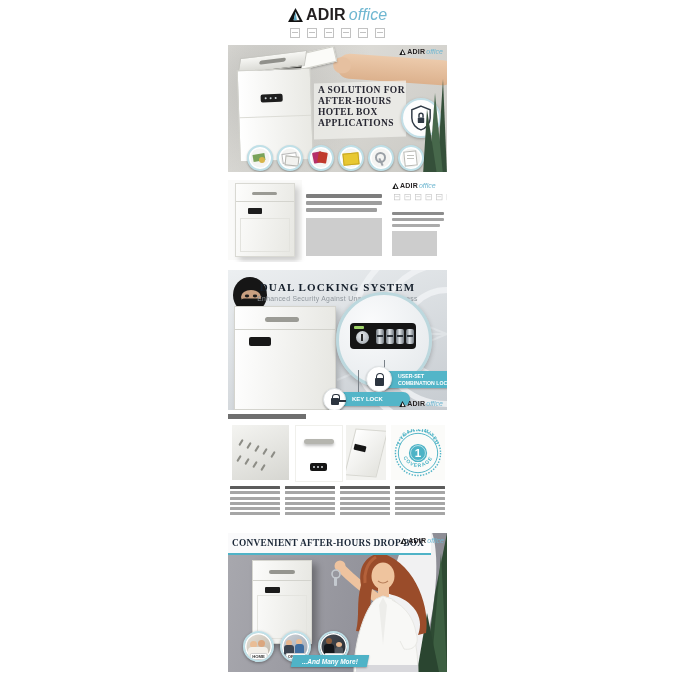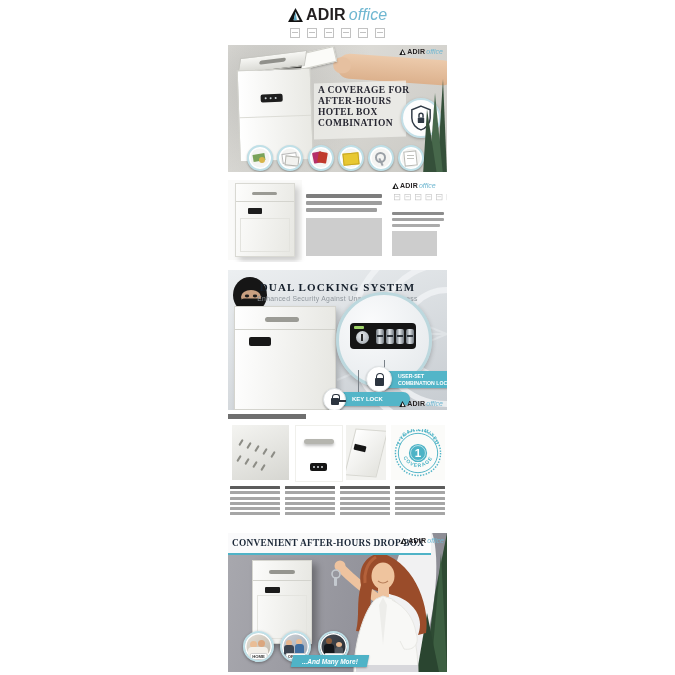--- a/index.html
+++ b/index.html
@@ -218,24 +218,24 @@
             <i style="left:4px"></i>
             <i style="left:9px"></i>
             <i style="left:14px"></i>
           </div>
         <div class="hb-seam"></div>
       </div>
     </div>
 
     <div class="abs hero-band"></div>
     <div class="abs hero-headline">
-      <div>A COVERAGE FOR</div>
+      <div>A SOLUTION FOR</div>
       <div>AFTER-HOURS</div>
       <div>HOTEL BOX</div>
-      <div>COMBINATION</div>
+      <div>APPLICATIONS</div>
     </div>
 
     <div class="abs shield-badge">
       <svg width="22" height="26" viewBox="0 0 24 28">
         <path d="M12 1 L22 5 V14 C22 21 17 25.5 12 27 C7 25.5 2 21 2 14 V5 Z" fill="#fff" stroke="#303a46" stroke-width="1.6"></path>
         <rect x="8.5" y="13.5" width="7" height="6" rx="1" fill="#303a46"></rect>
         <path d="M9.8 13.5 V11 A2.2 2.2 0 0 1 14.2 11 V13.5" fill="none" stroke="#303a46" stroke-width="1.6"></path>
       </svg>
     </div>
 

